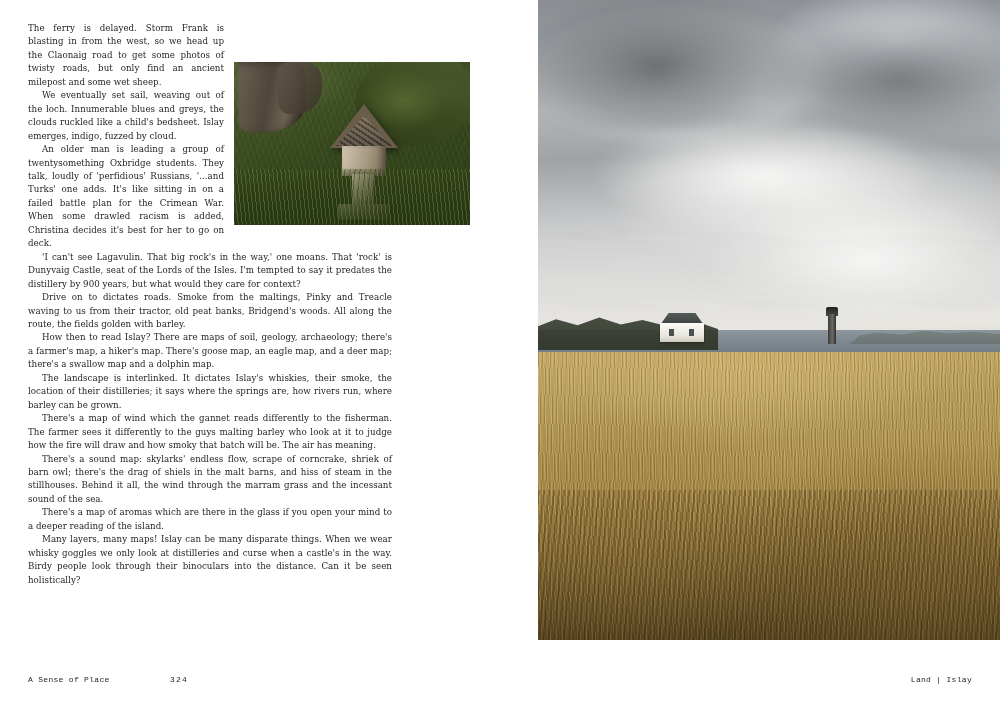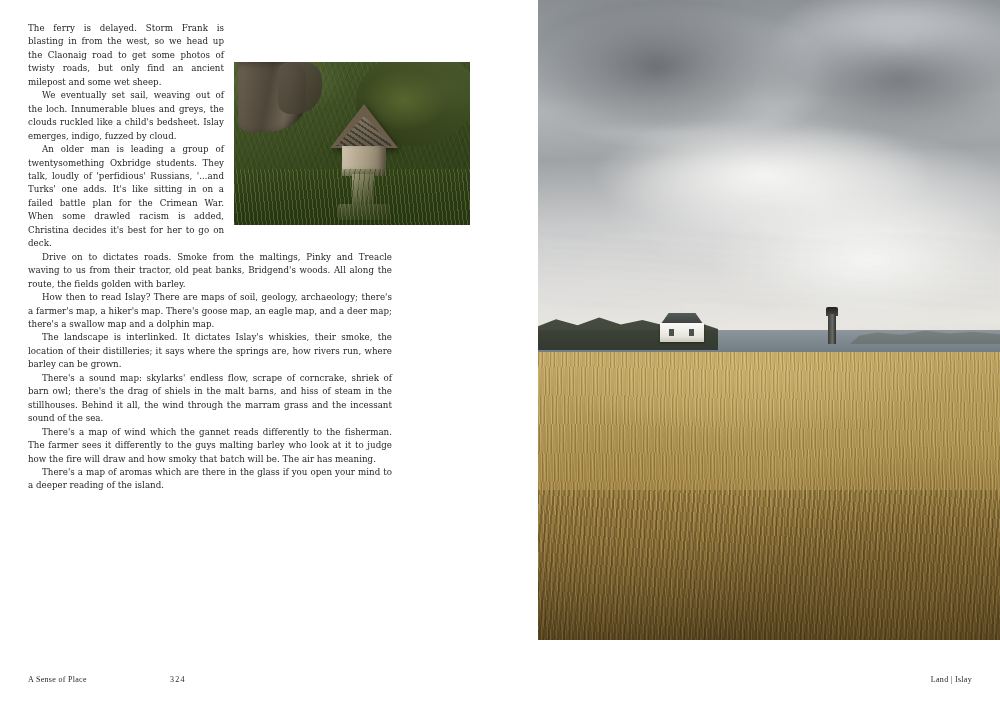--- a/index.html
+++ b/index.html
@@ -308,21 +308,21 @@
     left: 0; right: 0; bottom: 0; height: 150px;
     background:
       repeating-linear-gradient(96deg, rgba(40,28,8,0.28) 0 2px, rgba(0,0,0,0) 2px 5px),
       linear-gradient(180deg, rgba(60,44,14,0) 0%, rgba(52,38,12,0.45) 100%);
   }
 
   
   .footer {
     position: absolute;
     bottom: 26px;
-    font-family: Liberation Serif, serif;
+    font-family: Liberation Mono, monospace;
     font-size: 8px;
     color: #231f20;
     letter-spacing: 0.3px;
     margin-top: 6px;
   }
   .footer-left-title { left: 28px; }
   .footer-left-folio { left: 170px; letter-spacing: 1.2px; }
   .footer-right-title { right: 28px; text-align: center; }
 </style>
 </head>
@@ -341,26 +341,28 @@
       <div class="ph-cairn-body"></div>
       <div class="ph-cairn-col"></div>
       <div class="ph-cairn-base"></div>
       <div class="ph-grass"></div>
     </div>
 
     <div class="body-text">
       <p>The ferry is delayed. Storm Frank is blasting in from the west, so we head up the Claonaig road to get some photos of twisty roads, but only find an ancient milepost and some wet sheep.</p>
       <p class="indent">We eventually set sail, weaving out of the loch. Innumerable blues and greys, the clouds ruckled like a child's bedsheet. Islay emerges, indigo, fuzzed by cloud.</p>
       <p class="indent">An older man is leading a group of twentysomething Oxbridge students. They talk, loudly of 'perfidious' Russians, '...and Turks' one adds. It's like sitting in on a failed battle plan for the Crimean War. When some drawled racism is added, Christina decides it's best for her to go on deck.</p>
+      <p class="indent">'I can't see Lagavulin. That big rock's in the way,' one moans. That 'rock' is Dunyvaig Castle, seat of the Lords of the Isles. I'm tempted to say it predates the distillery by 900 years, but what would they care for context?</p>
       <p class="indent">Drive on to dictates roads. Smoke from the maltings, Pinky and Treacle waving to us from their tractor, old peat banks, Bridgend's woods. All along the route, the fields golden with barley.</p>
       <p class="indent">How then to read Islay? There are maps of soil, geology, archaeology; there's a farmer's map, a hiker's map. There's goose map, an eagle map, and a deer map; there's a swallow map and a dolphin map.</p>
       <p class="indent">The landscape is interlinked. It dictates Islay's whiskies, their smoke, the location of their distilleries; it says where the springs are, how rivers run, where barley can be grown.</p>
+      <p class="indent">There's a map of wind which the gannet reads differently to the fisherman. The farmer sees it differently to the guys malting barley who look at it to judge how the fire will draw and how smoky that batch will be. The air has meaning.</p>
       <p class="indent">There's a sound map: skylarks' endless flow, scrape of corncrake, shriek of barn owl; there's the drag of shiels in the malt barns, and hiss of steam in the stillhouses. Behind it all, the wind through the marram grass and the incessant sound of the sea.</p>
-      <p class="indent">There's a map of wind which the gannet reads differently to the fisherman. The farmer sees it differently to the guys malting barley who look at it to judge how the fire will draw and how smoky that batch will be. The air has meaning.</p>
       <p class="indent">There's a map of aromas which are there in the glass if you open your mind to a deeper reading of the island.</p>
+      <p class="indent">Many layers, many maps! Islay can be many disparate things. When we wear whisky goggles we only look at distilleries and curse when a castle's in the way. Birdy people look through their binoculars into the distance. Can it be seen holistically?</p>
     </div>
 
     <div class="footer footer-left-title">A Sense of Place</div>
     <div class="footer footer-left-folio">324</div>
   </div>
 
   <div class="page-right">
 
     <div class="photo-big">
       <div class="sky"></div>

